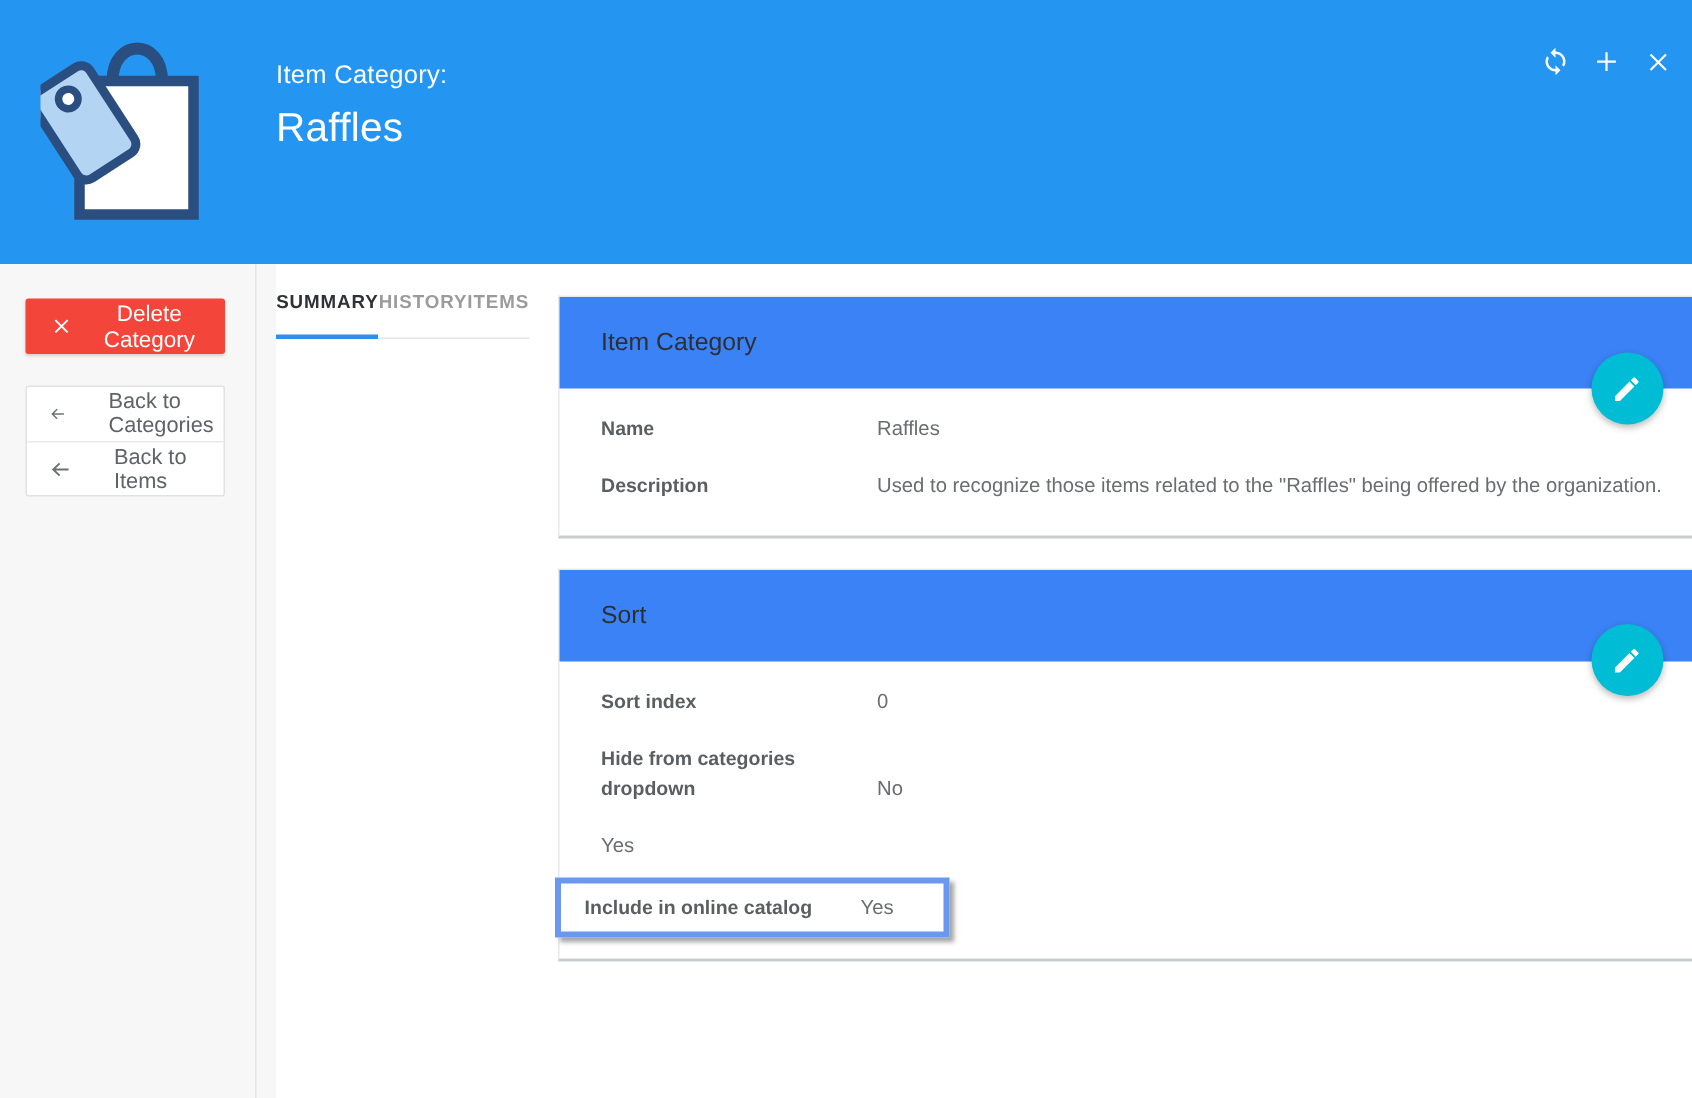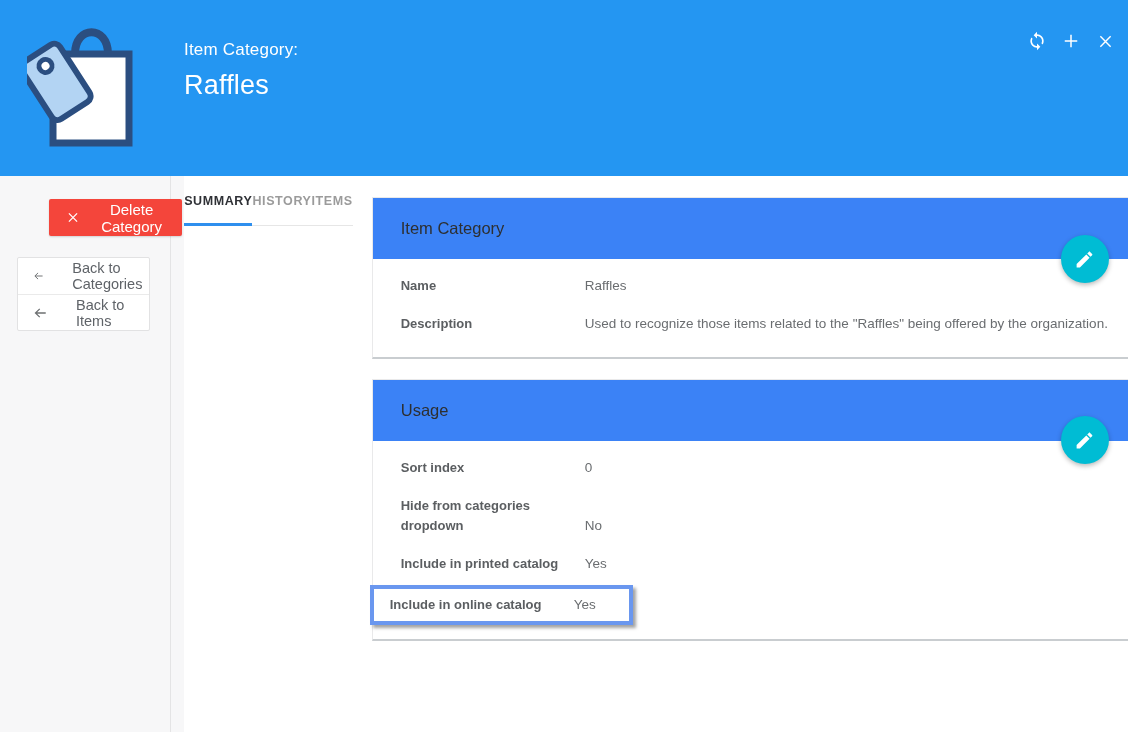--- a/index.html
+++ b/index.html
@@ -13,21 +13,21 @@
   .header-subtitle { font-size:17px; font-weight:400; letter-spacing:.2px; }
   .header-title { font-size:27px; font-weight:400; margin-top:10px; letter-spacing:.2px; }
   .header-actions { position:absolute; top:31px; right:13px; display:flex; gap:14px; }
   .hbtn { width:20px; height:20px; display:flex; align-items:center; justify-content:center; cursor:pointer; background:none; border:none; padding:0; }
 
   
   .content { display:flex; height:556px; background:#f7f7f8; }
   .sidebar { width:283px; border-right:1px solid #e4e4e5; padding:23px 20px 0 17px; }
   .delete-btn { width:100%; height:37px; background:#f4453b; border:none; border-radius:2px;
                 color:#fff; font-size:15px; font-family:inherit; display:flex; align-items:center;
-                gap:1px; padding-left:17px; cursor:pointer; box-shadow:0 1px 2px rgba(0,0,0,.15);margin-left:32px; }
+                gap:1px; padding-left:17px; cursor:pointer; box-shadow:0 1px 2px rgba(0,0,0,.15); }
   .back-card { margin-top:21px; background:#fff; border:1px solid #e2e2e3; border-radius:2px; }
   .back-row { height:36px; display:flex; align-items:center; gap:28px; padding-left:15px;
               font-size:14.5px; color:#5f6368; cursor:pointer; }
   .back-row + .back-row { border-top:1px solid #eaeaea; }
 
   .main { flex:1; margin-left:13px; background:#fff; display:flex; flex-direction:row; }
 
   
   .tabs { display:flex; height:50px; border-bottom:1px solid #e6e6e6; }
   .tab { flex:1; position:relative; display:flex; align-items:center; justify-content:center;
@@ -149,38 +149,37 @@
           </div>
           <div class="frow">
             <div class="frow-label">Description</div>
             <div class="frow-value">Used to recognize those items related to the "Raffles" being offered by the organization.</div>
           </div>
         </div>
       </div>
 
       <div class="card">
         <div class="card-header">
-          <span>Usage</span>
+          <span>Sort</span>
         </div>
         <button class="fab fab-2" aria-label="edit">
           <svg width="21" height="21" viewBox="0 0 24 24" fill="#ffffff">
             <path d="M3 17.25V21h3.75L17.81 9.94l-3.75-3.75L3 17.25zM20.71 7.04c.39-.39.39-1.02 0-1.41l-2.34-2.34c-.39-.39-1.02-.39-1.41 0l-1.83 1.83 3.75 3.75 1.83-1.83z"></path>
           </svg>
         </button>
         <div class="card-body">
           <div class="frow">
             <div class="frow-label">Sort index</div>
             <div class="frow-value">0</div>
           </div>
           <div class="frow">
             <div class="frow-label">Hide from categories dropdown</div>
             <div class="frow-value">No</div>
           </div>
           <div class="frow">
-            <div class="frow-label">Include in printed catalog</div>
             <div class="frow-value">Yes</div>
           </div>
           <div class="highlight-box">
             <div class="frow">
               <div class="frow-label">Include in online catalog</div>
               <div class="frow-value">Yes</div>
             </div>
           </div>
         </div>
       </div>

